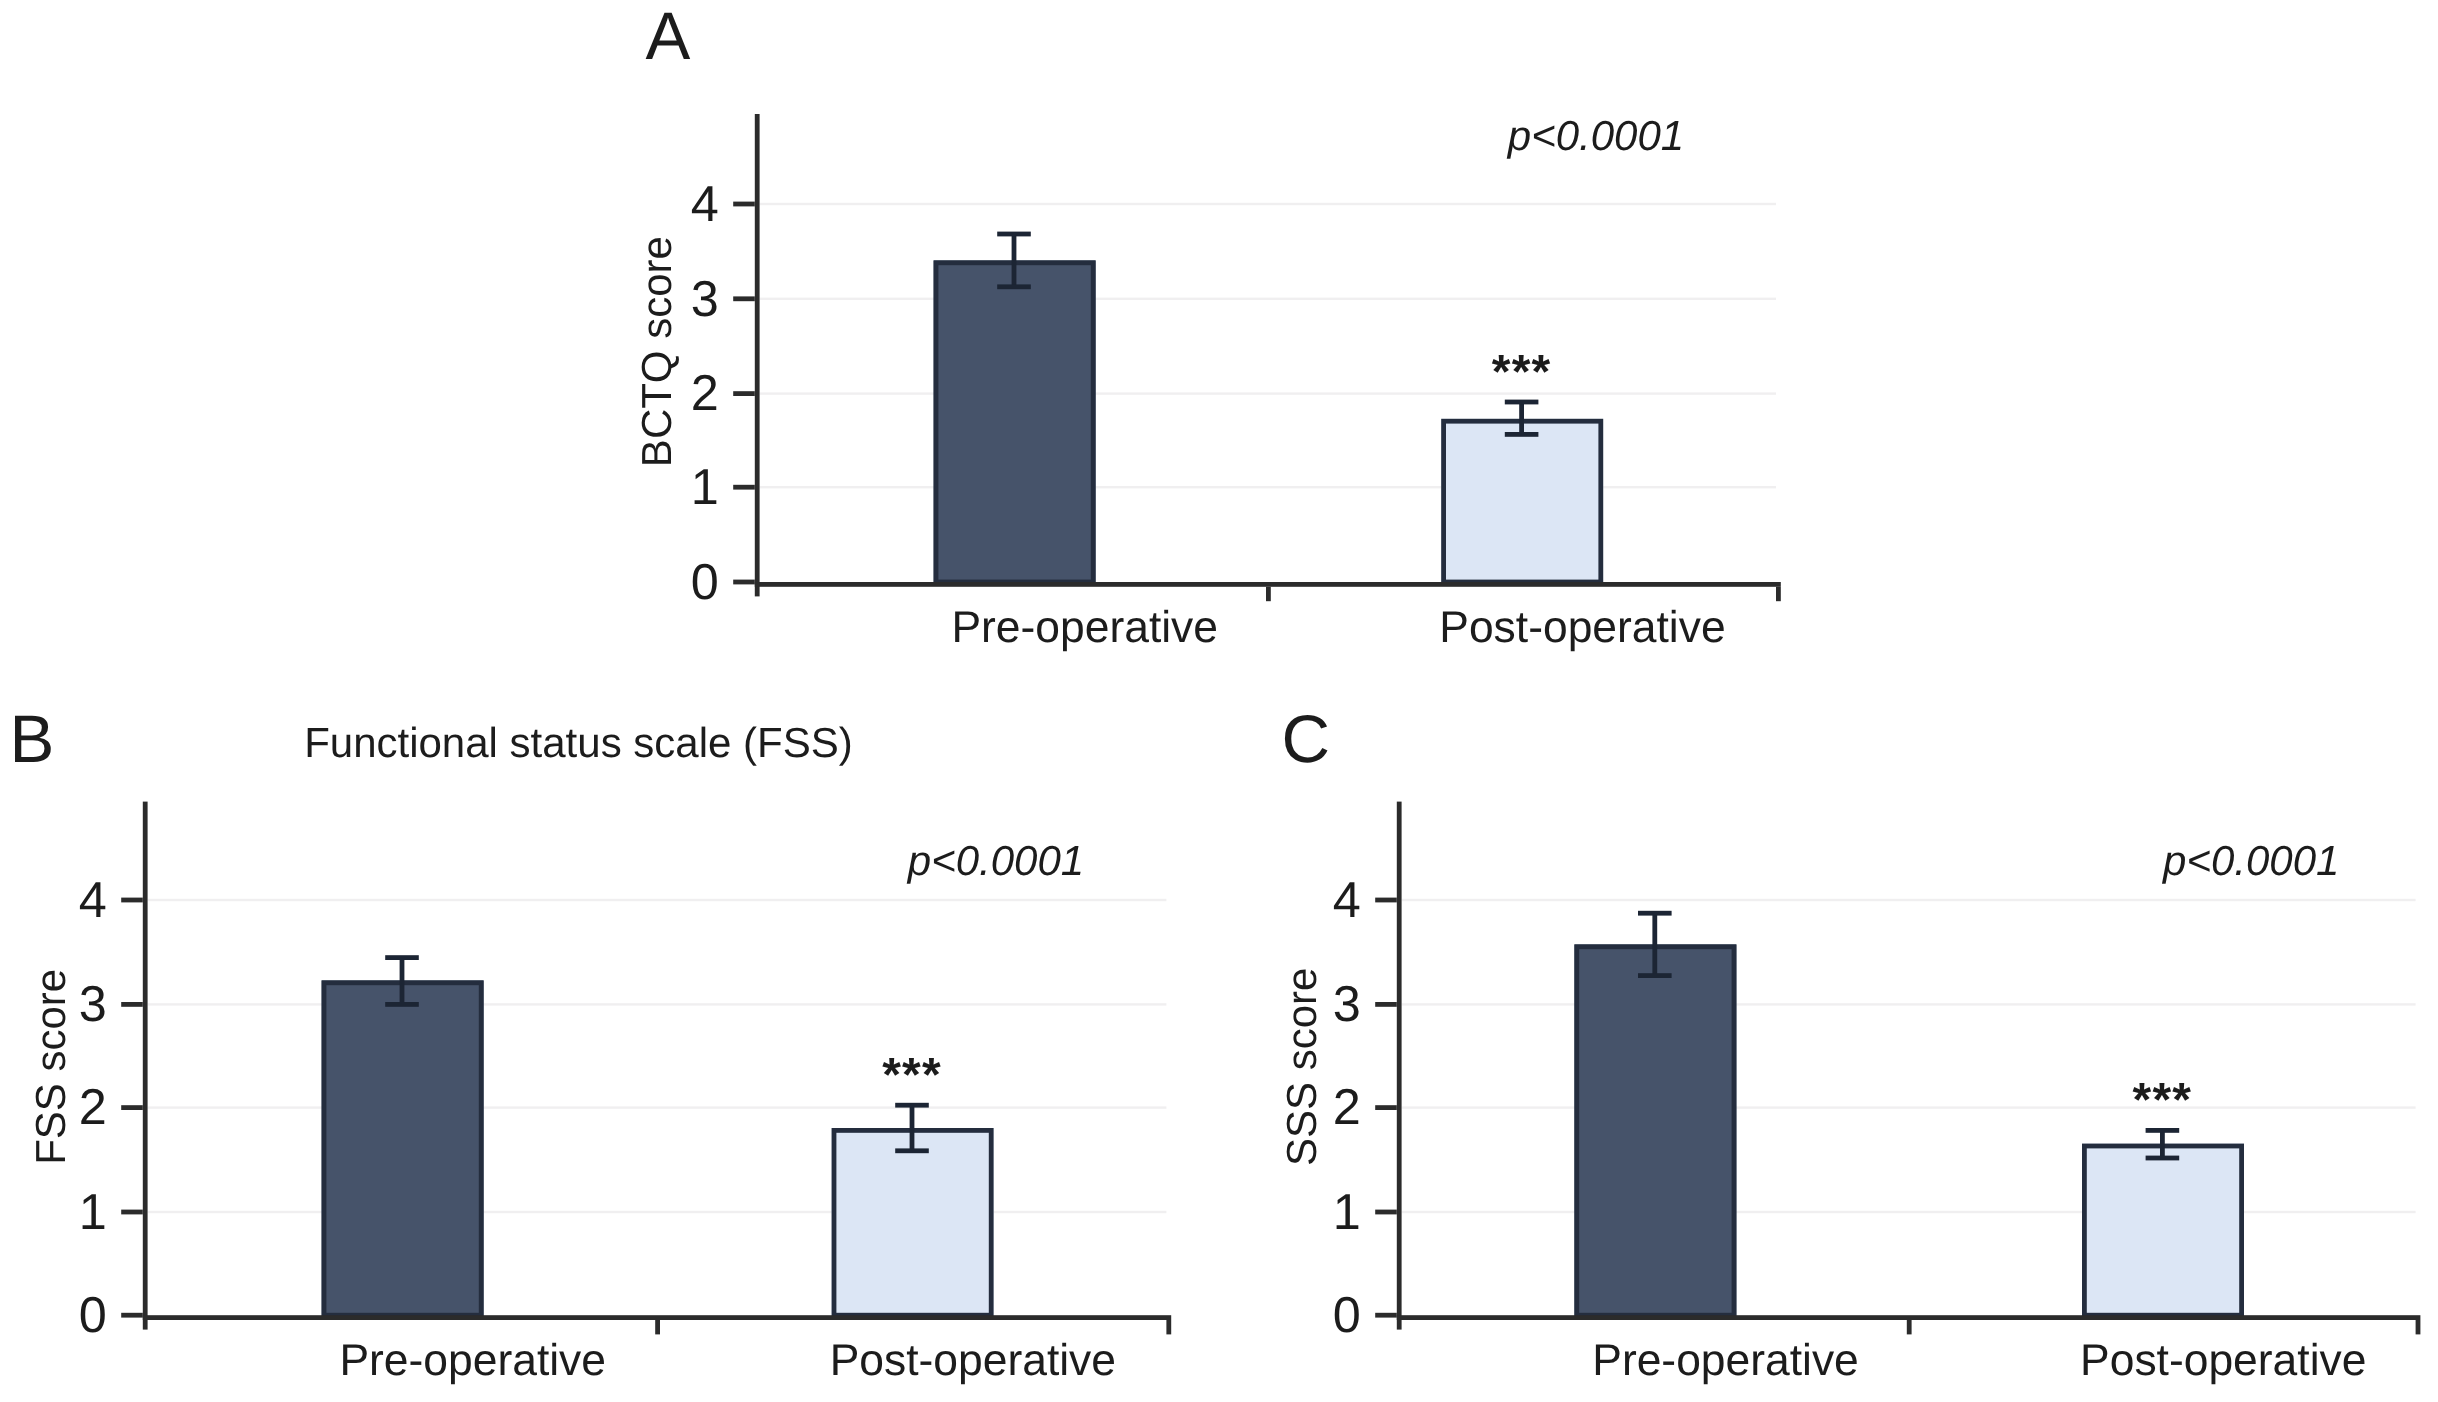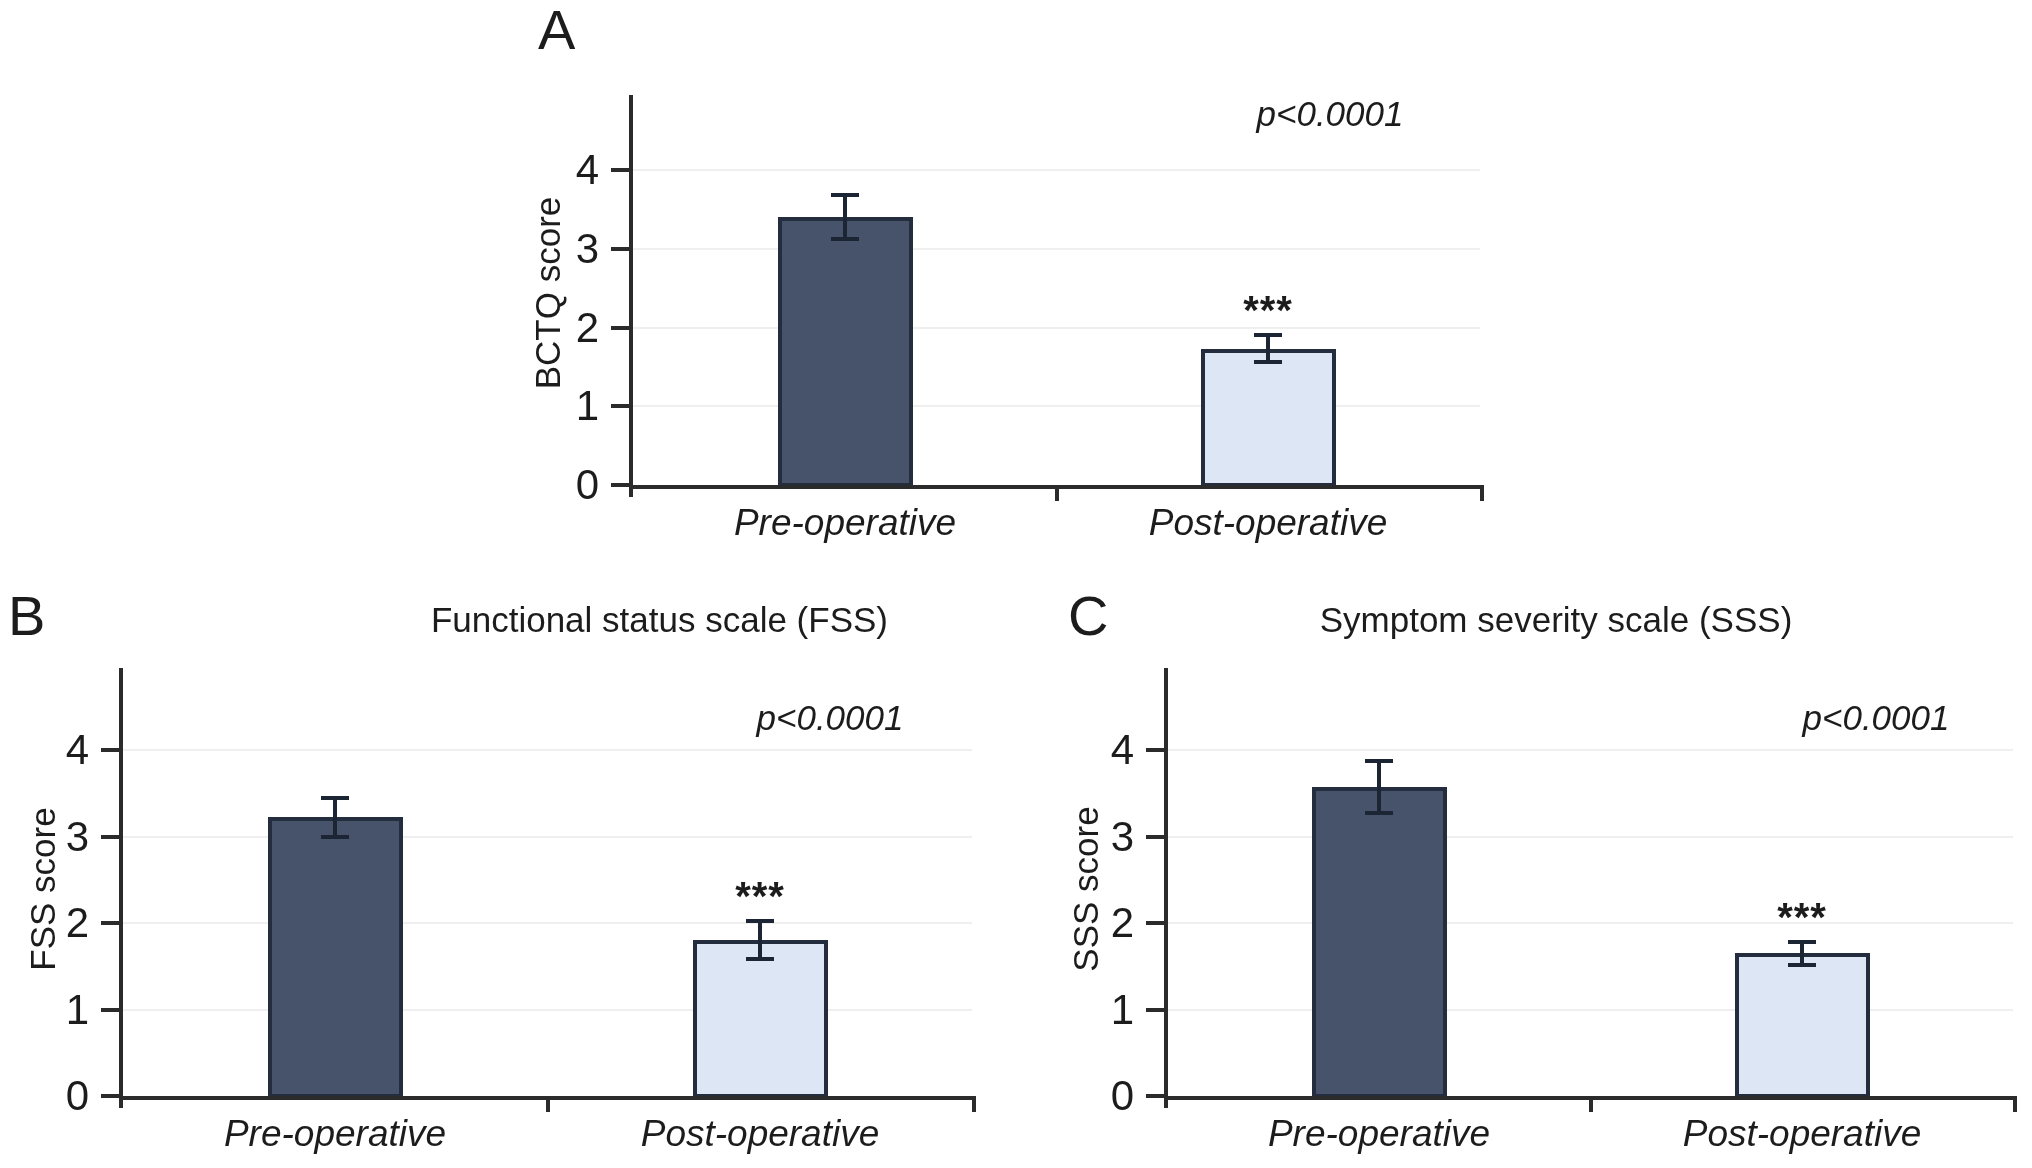--- a/index.html
+++ b/index.html
@@ -4,21 +4,21 @@
 <style>
   html,body{margin:0;padding:0;background:#ffffff;}
   .fig{position:relative;width:2032px;height:1168px;background:#ffffff;overflow:hidden;
        font-family:"Liberation Sans","DejaVu Sans",sans-serif;color:#1c1c1c;}
   .abs{position:absolute;}
   .gridline{height:2px;}
   .axis{background:#2b2b2b;}
   .bar{box-sizing:border-box;border:4px solid #242d3e;}
   .err{}
   .ytick-label{font-size:42px;line-height:52px;text-align:right;}
-  .cat-label{font-size:37px;line-height:44px;text-align:center;font-style:italic;}
+  .cat-label{font-size:37px;line-height:44px;text-align:right;}
   .chart-title{font-size:35px;line-height:46px;text-align:center;}
   .ylabel{font-size:35px;line-height:44px;text-align:center;transform:rotate(-90deg);}
   .panel-letter{font-size:56px;line-height:60px;}
   .pval{font-size:35px;line-height:40px;font-style:italic;text-align:center;}
   .stars{font-size:40px;line-height:46px;font-weight:bold;text-align:center;letter-spacing:1px;}
 </style>
 </head>
 <body>
 
 <div class="fig" id="figure">
@@ -83,21 +83,21 @@
       <div class="abs err" style="left: 321px; width: 28px; top: 796px; height: 4px; background: rgb(28, 37, 52);"></div>
       <div class="abs err" style="left: 321px; width: 28px; top: 835px; height: 4px; background: rgb(28, 37, 52);"></div>
       <div class="abs cat-label" style="left: 165px; width: 340px; top: 1112px;">Pre-operative</div>
       <div class="abs err" style="left: 758px; width: 4px; top: 921px; height: 38px; background: rgb(28, 37, 52);"></div>
       <div class="abs err" style="left: 746px; width: 28px; top: 919px; height: 4px; background: rgb(28, 37, 52);"></div>
       <div class="abs err" style="left: 746px; width: 28px; top: 957px; height: 4px; background: rgb(28, 37, 52);"></div>
       <div class="abs cat-label" style="left: 590px; width: 340px; top: 1112px;">Post-operative</div>
       <div class="abs stars" style="left: 680px; width: 160px; top: 873px;">***</div>
       <div class="abs pval" style="left: 670px; width: 320px; top: 698px;">p&lt;0.0001</div>
       <div class="abs panel-letter" style="left: 8px; top: 586px;">B</div>
-      <div class="abs chart-title" style="left: 48px; width: 840px; top: 597px; text-align: right;">
+      <div class="abs chart-title" style="left: 62px; width: 840px; top: 597px;">
         <div>Functional status scale (FSS)</div>
       </div>
       <div class="abs ylabel" style="left: -107px; width: 300px; top: 867px;">FSS score</div>
     </div>
     <div class="abs panel" style="left: 0px; top: 0px; width: 100%; height: 100%;">
       <div class="abs gridline" style="left: 1168px; width: 845px; top: 1009px; background: rgb(240, 239, 240);"></div>
       <div class="abs gridline" style="left: 1168px; width: 845px; top: 922px; background: rgb(240, 239, 240);"></div>
       <div class="abs gridline" style="left: 1168px; width: 845px; top: 836px; background: rgb(240, 239, 240);"></div>
       <div class="abs gridline" style="left: 1168px; width: 845px; top: 749px; background: rgb(240, 239, 240);"></div>
       <div class="abs bar" style="left: 1312px; width: 135px; top: 787px; height: 311px; background: rgb(70, 83, 106); border-color: rgb(36, 45, 62);"></div>
@@ -120,18 +120,15 @@
       <div class="abs err" style="left: 1365px; width: 28px; top: 759px; height: 4px; background: rgb(28, 37, 52);"></div>
       <div class="abs err" style="left: 1365px; width: 28px; top: 811px; height: 4px; background: rgb(28, 37, 52);"></div>
       <div class="abs cat-label" style="left: 1209px; width: 340px; top: 1112px;">Pre-operative</div>
       <div class="abs err" style="left: 1800px; width: 4px; top: 942px; height: 22px; background: rgb(28, 37, 52);"></div>
       <div class="abs err" style="left: 1788px; width: 28px; top: 940px; height: 4px; background: rgb(28, 37, 52);"></div>
       <div class="abs err" style="left: 1788px; width: 28px; top: 963px; height: 4px; background: rgb(28, 37, 52);"></div>
       <div class="abs cat-label" style="left: 1632px; width: 340px; top: 1112px;">Post-operative</div>
       <div class="abs stars" style="left: 1722px; width: 160px; top: 894px;">***</div>
       <div class="abs pval" style="left: 1716px; width: 320px; top: 698px;">p&lt;0.0001</div>
       <div class="abs panel-letter" style="left: 1068px; top: 586px;">C</div>
-      <div class="abs chart-title" style="left: 1136px; width: 840px; top: 597px;">
-        <div>Symptom severity scale (SSS)</div>
-      </div>
       <div class="abs ylabel" style="left: 936px; width: 300px; top: 867px;">SSS score</div>
     </div>
   </div>
 
 </body></html>

